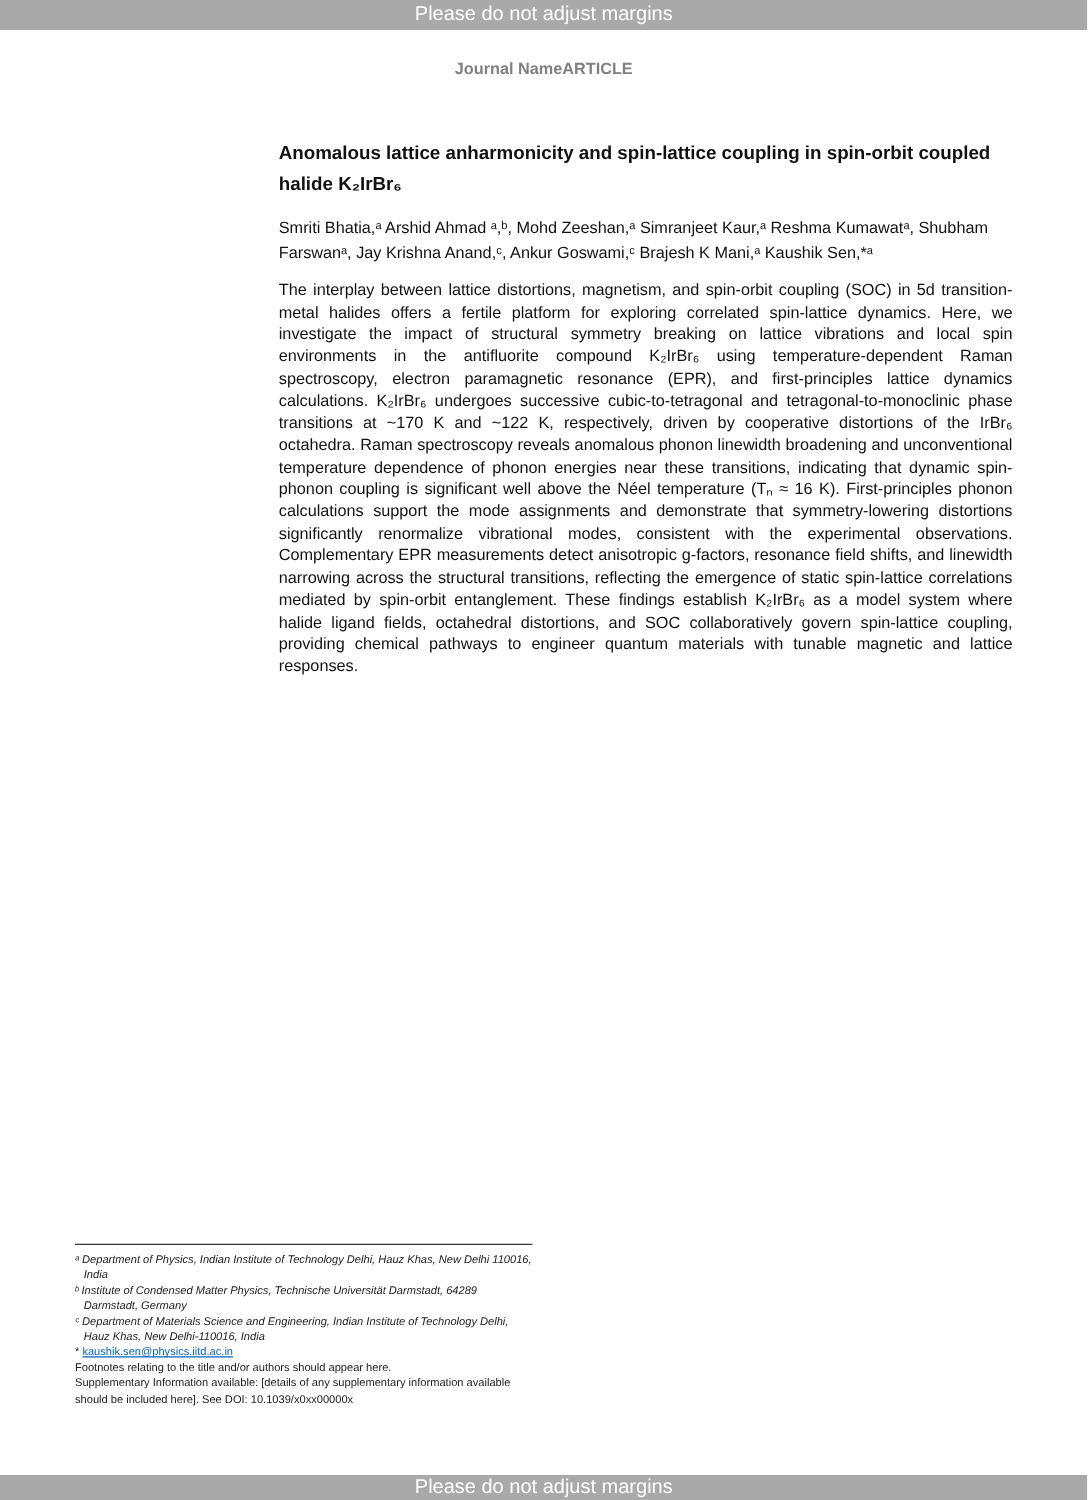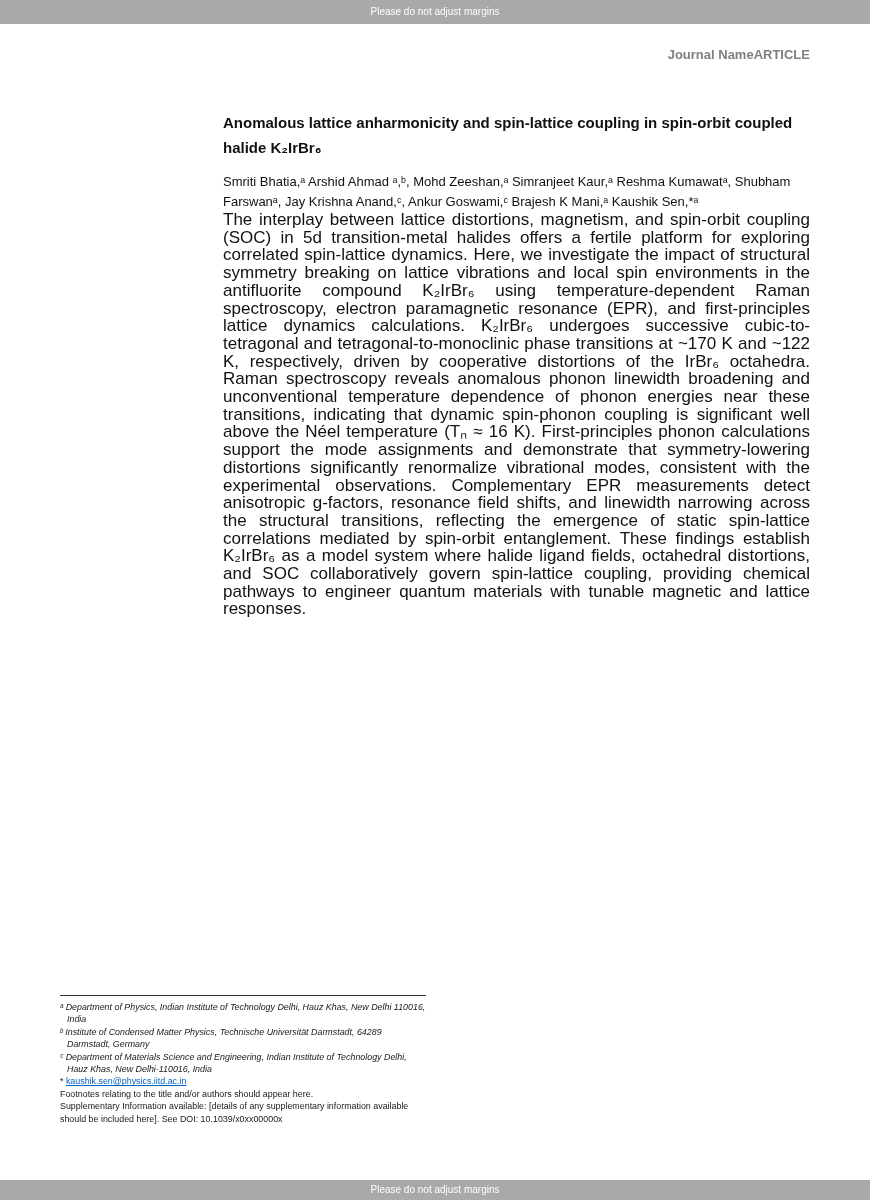--- a/index.html
+++ b/index.html
@@ -16,32 +16,32 @@
     color: #131313;
   }
 
   .banner {
     position: absolute;
     left: 0;
     width: 870px;
     background: #a9a9a9;
     color: #ffffff;
     text-align: center;
-    font-size: 10px;
+    font-size: 16px;
   }
   .banner-top { top: 0; height: 24px; line-height: 24px; }
   .banner-bottom { bottom: 0; height: 20px; line-height: 19px; }
 
   .header-row {
     position: absolute;
     top: 47px;
     left: 60px;
     right: 60px;
     display: flex;
-    justify-content: flex-end;
+    justify-content: center;
     align-items: baseline;
     color: #808080;
     font-weight: bold;
     font-size: 13px;
   }
 
   .meta {
     position: absolute;
     left: 60px;
     top: 167px;
@@ -64,21 +64,22 @@
     line-height: 25px;
     color: #111111;
   }
   .authors {
     margin-top: 12px;
     font-size: 13px;
     line-height: 19.5px;
     color: #111111;
   }
   .abstract {
-    font-size: 17px;
+    margin-top: 12px;
+    font-size: 13px;
     line-height: 17.7px;
     text-align: justify;
     color: #111111;
   }
 
   .footnotes {
     position: absolute;
     left: 60px;
     top: 950px;
     width: 366px;

